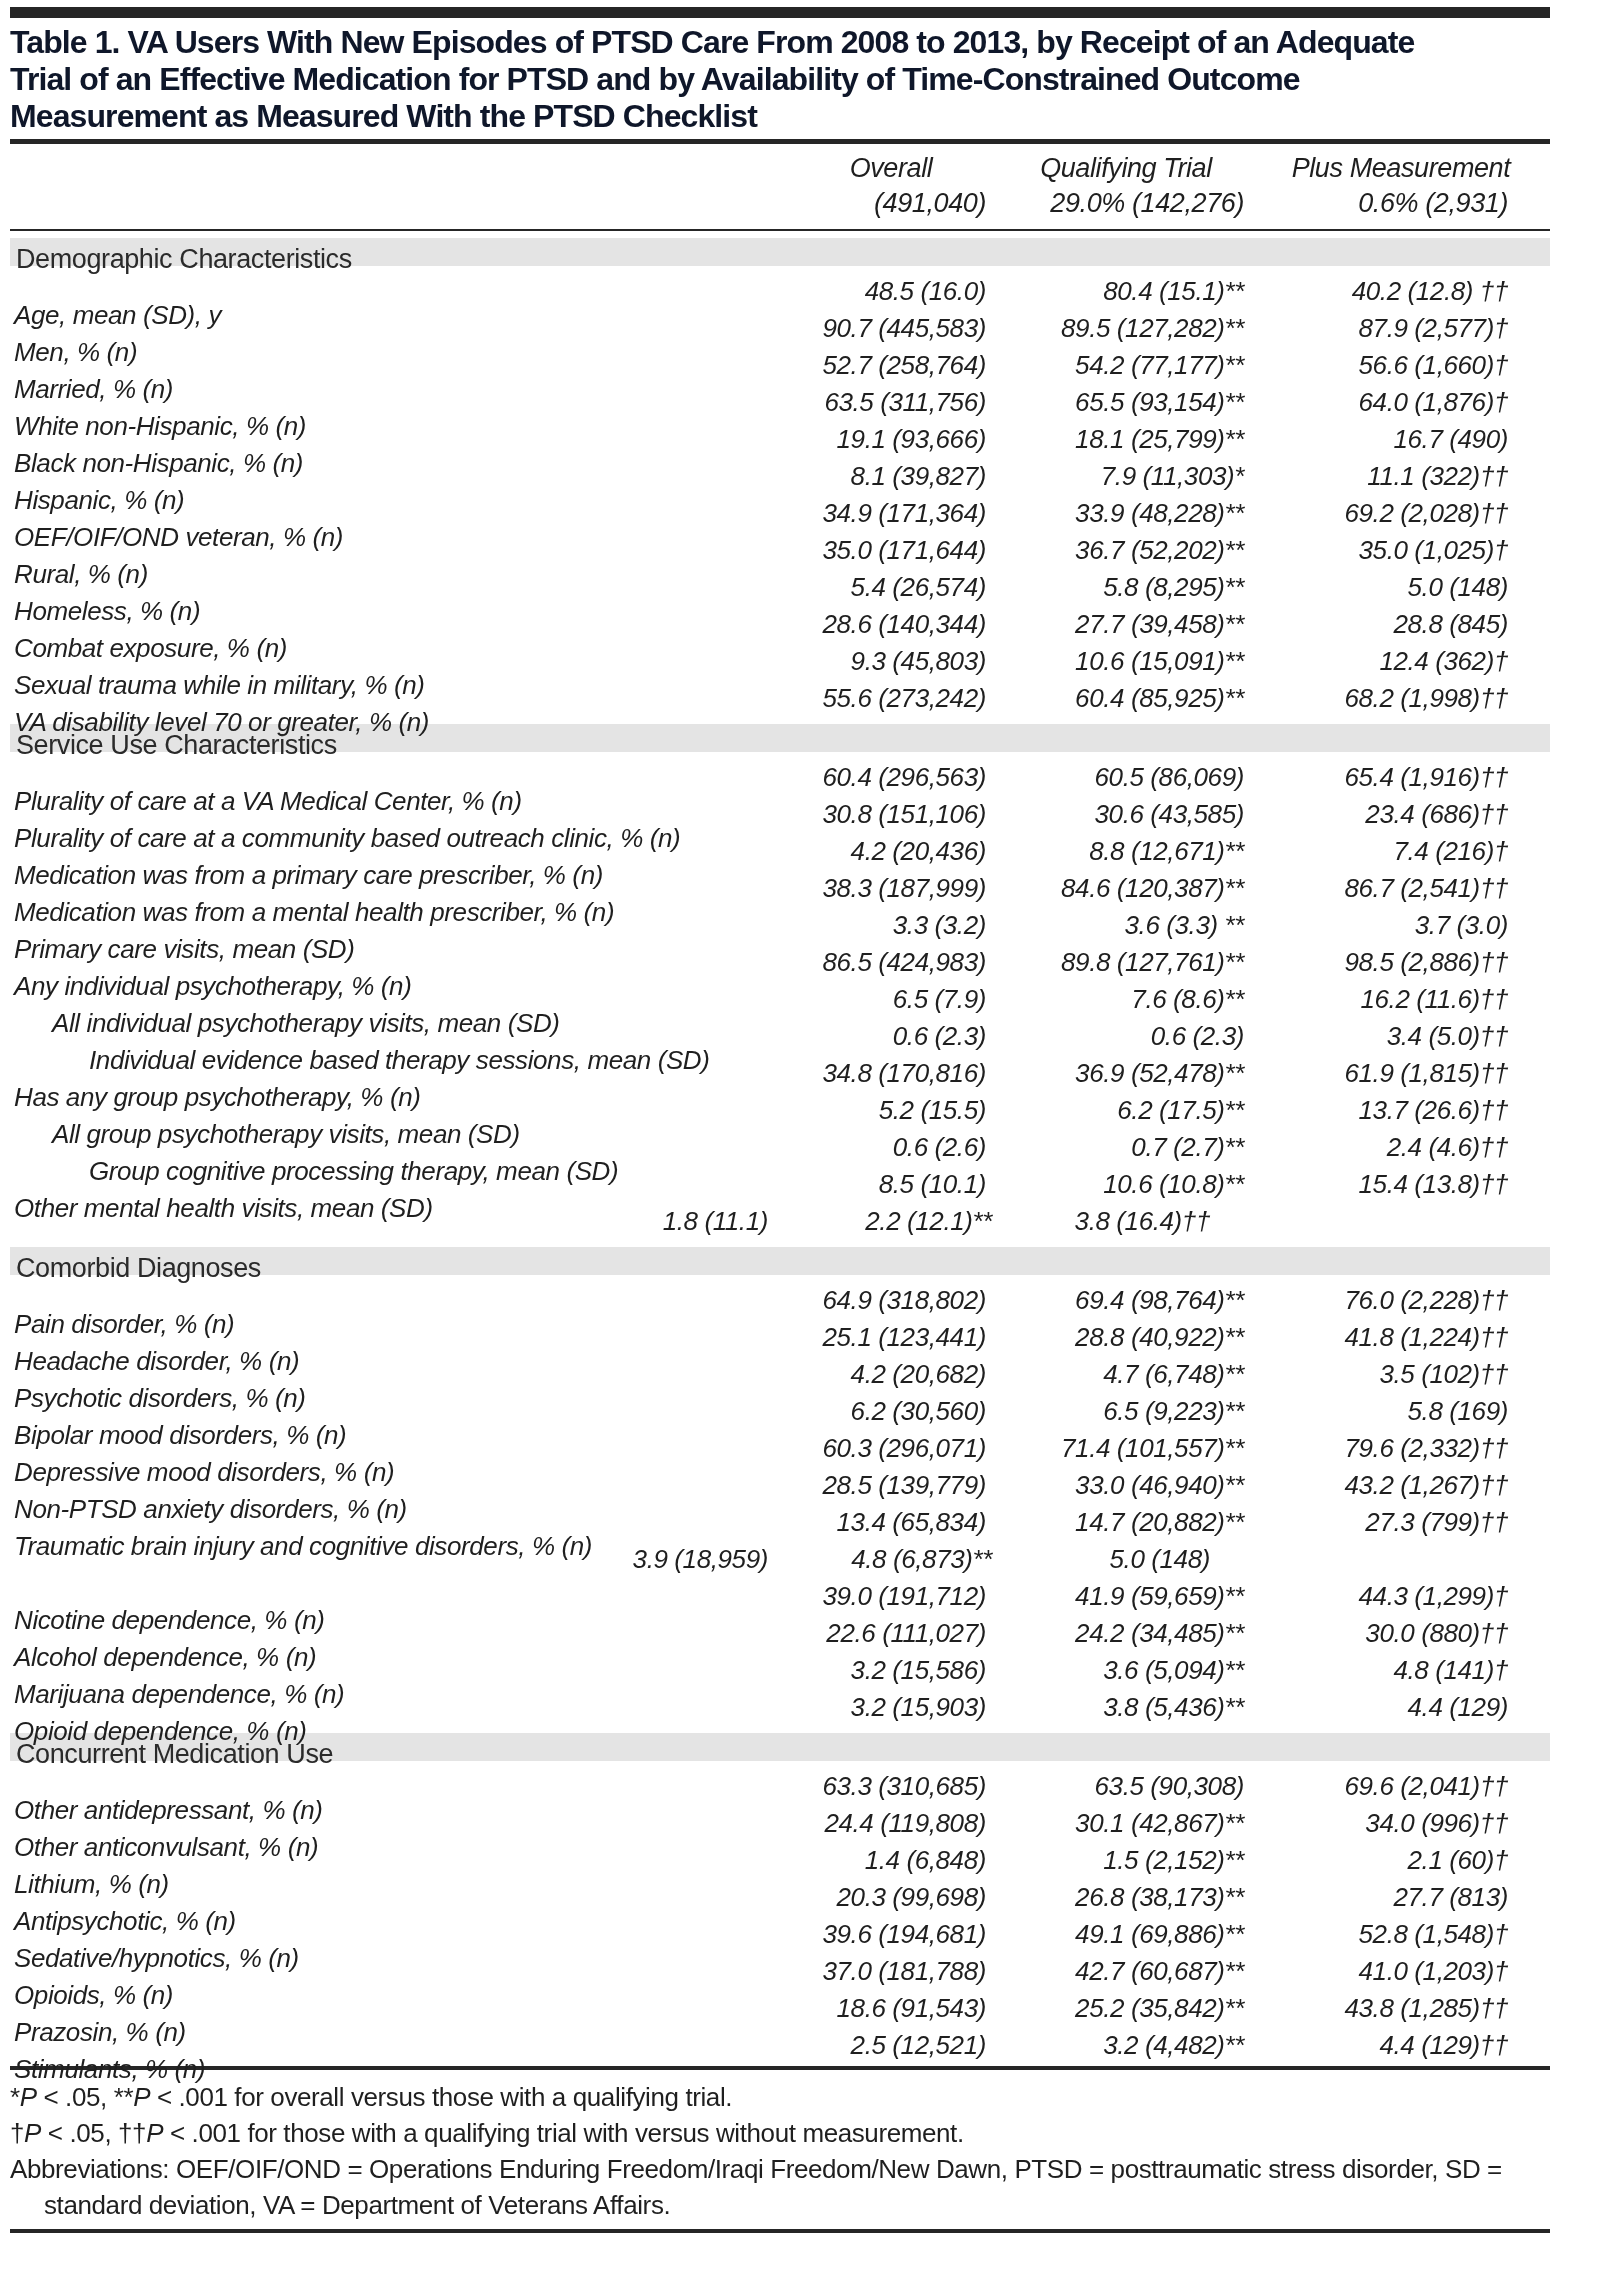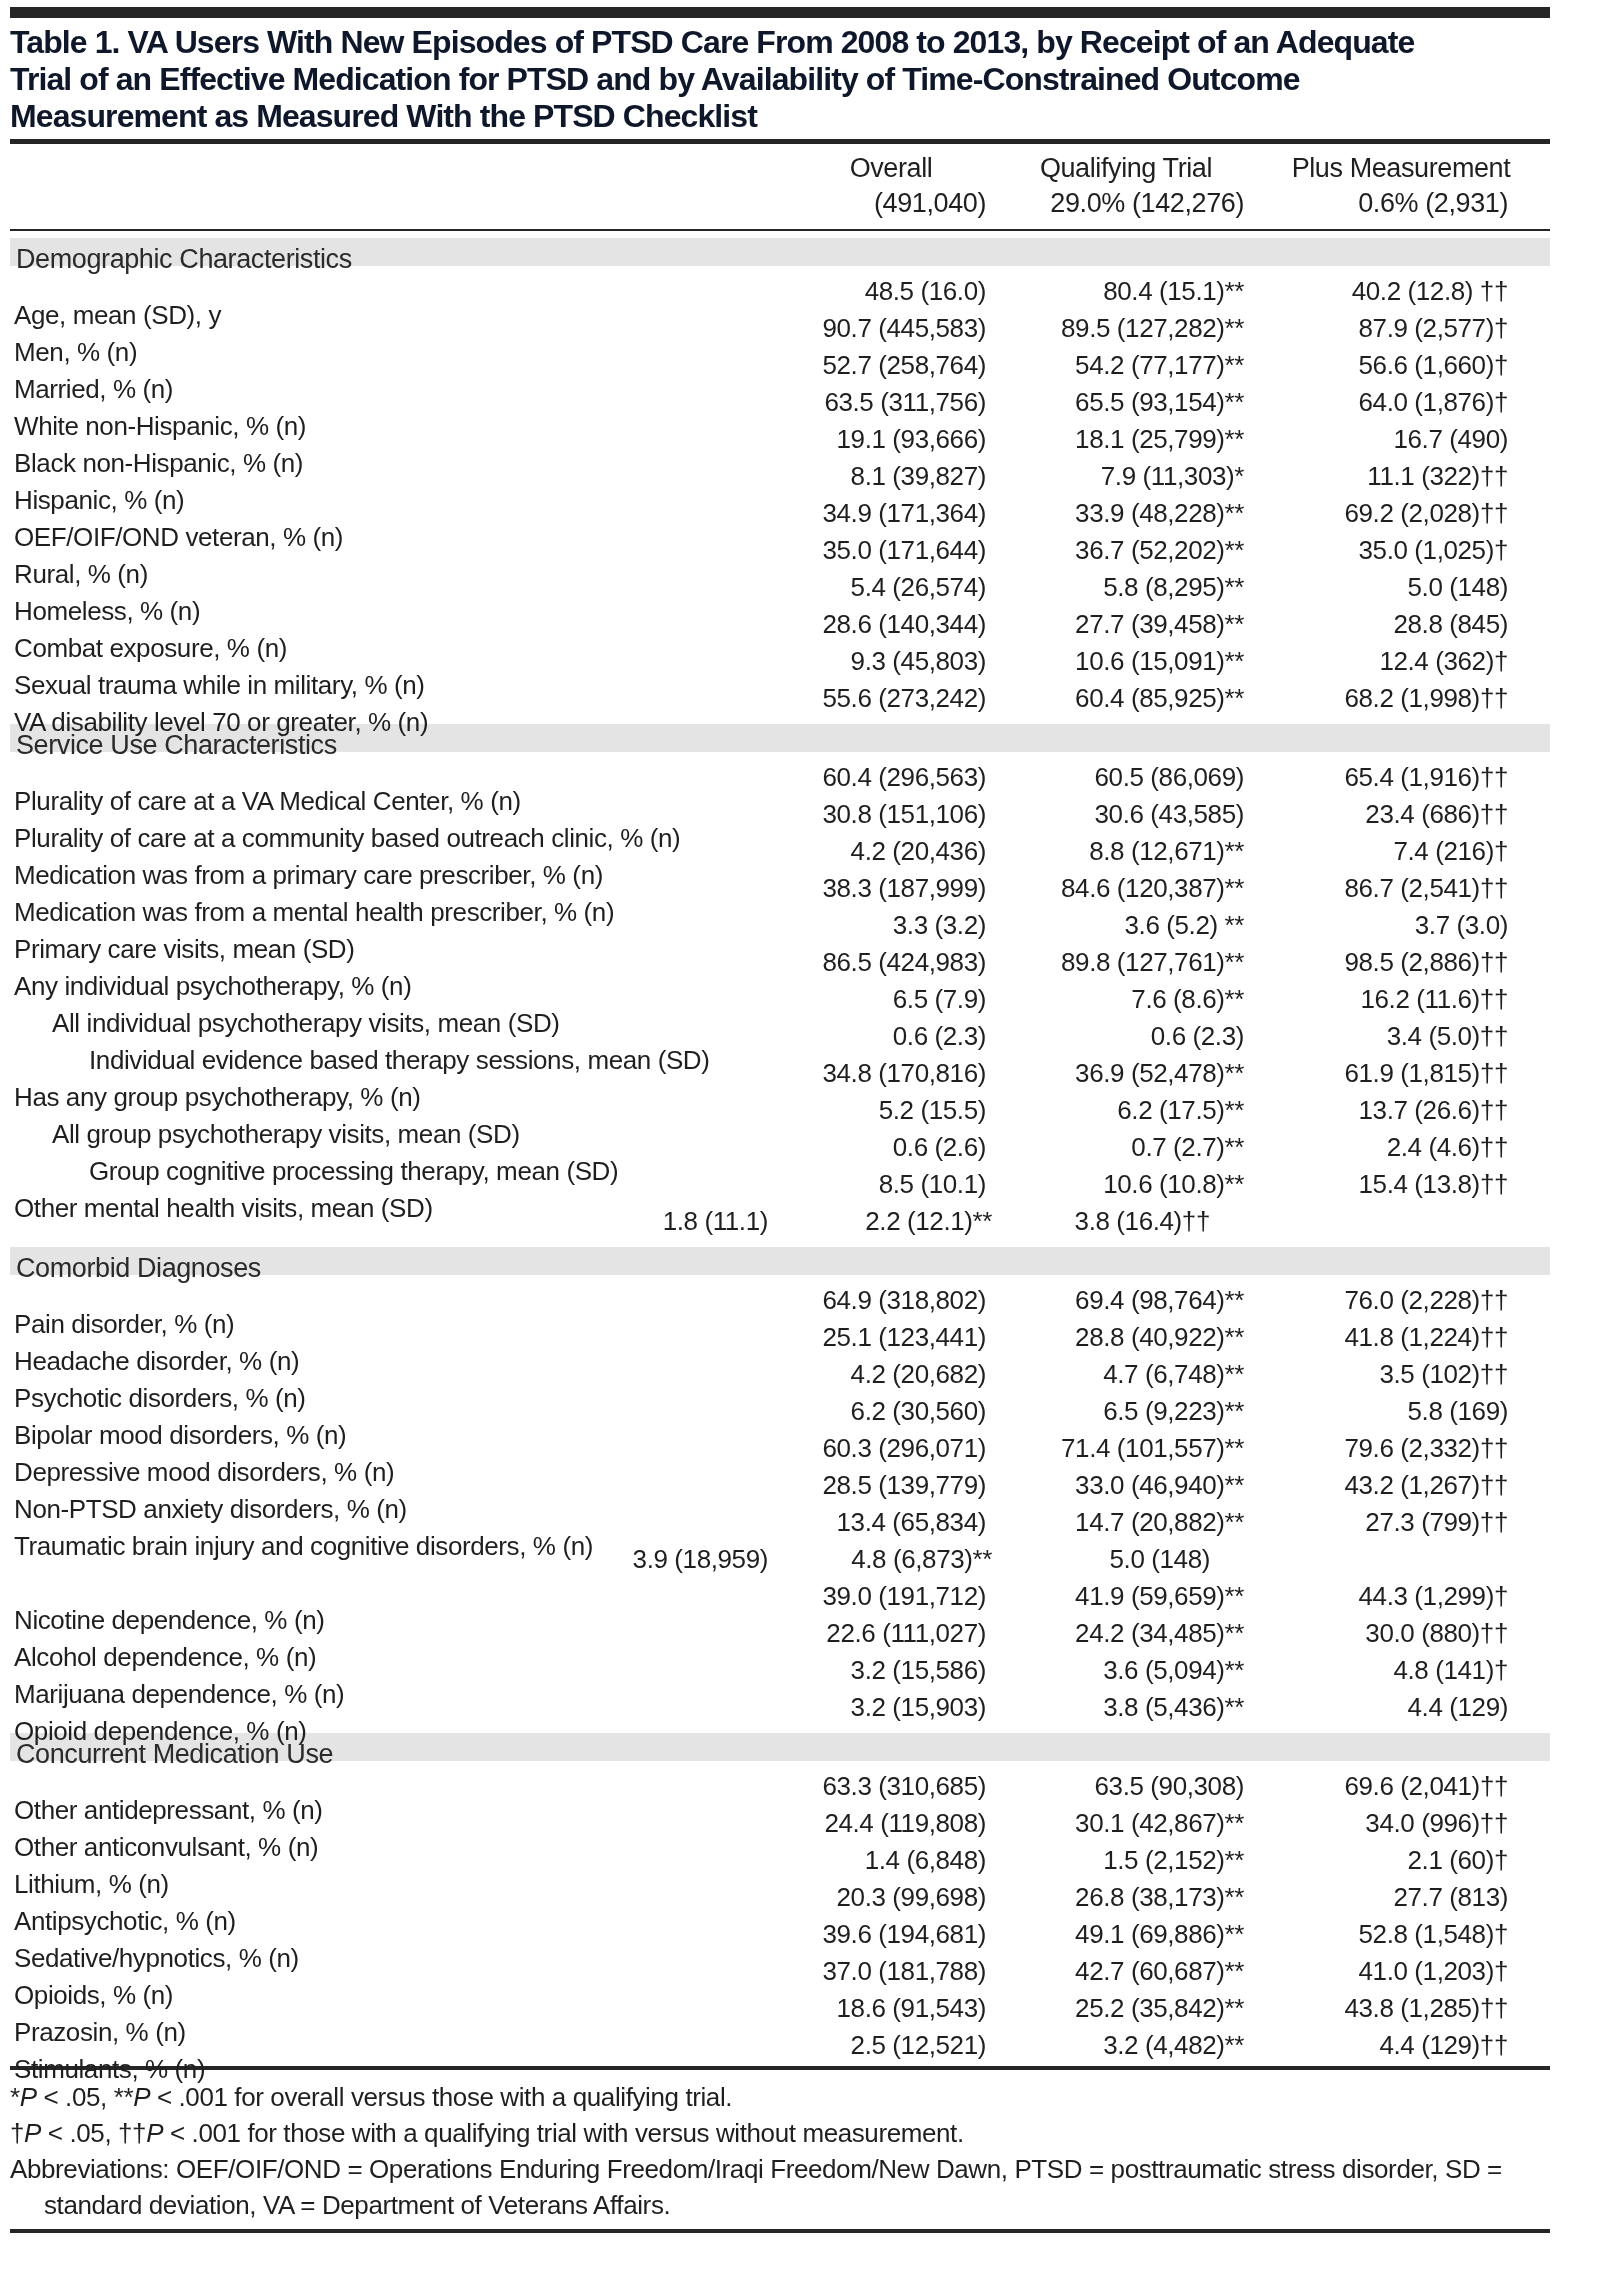--- a/index.html
+++ b/index.html
@@ -10,21 +10,21 @@
   }
   .container{width:1540px;margin-left:10px;position:relative;}
   .topbar{height:11px;background:#262626;margin-top:7px;}
   .title{margin-top:6px;font-size:32px;font-weight:bold;line-height:37px;
          letter-spacing:-0.9px;color:#0f172a;}
   .title div{white-space:nowrap;}
   .rule-thick{height:5px;background:#262626;margin-top:4px;}
   .rule-thin{height:2px;background:#262626;}
   .rule-mid{height:4px;background:#262626;margin-top:2px;}
   .rule-bottom{height:4px;background:#262626;margin-top:6px;}
-  .grid{display:grid;grid-template-columns:772px 218px 252px 298px;}
+  .grid{display:grid;grid-template-columns:772px 218px 252px 298px;font-style:italic;}
   .header-grid{padding:7px 0 8px 0;}
   .hcell{white-space:nowrap;font-size:27px;letter-spacing:-0.4px;}
   .hcell .h1{text-align:center;line-height:34px;}
   .hcell .h2{text-align:right;line-height:36px;}
   .c2{padding-right:14px;}
   .c3{padding-right:8px;}
   .c4{padding-right:42px;}
   .section-band{height:28px;line-height:42px;background:#e4e4e4;
     font-size:27px;letter-spacing:-0.4px;padding-left:6px;margin:7px 0;
     white-space:nowrap;color:#2a2a2a;}
@@ -166,21 +166,21 @@
       </div>
       <div class="grid trow">
         <div class="cell label">Medication was from a mental health prescriber, % (n)</div>
         <div class="cell num c2">38.3 (187,999)</div>
         <div class="cell num c3">84.6 (120,387)**</div>
         <div class="cell num c4">86.7 (2,541)††</div>
       </div>
       <div class="grid trow">
         <div class="cell label">Primary care visits, mean (SD)</div>
         <div class="cell num c2">3.3 (3.2)</div>
-        <div class="cell num c3">3.6 (5.2) **</div>
+        <div class="cell num c3">3.6 (3.3) **</div>
         <div class="cell num c4">3.7 (3.0)</div>
       </div>
       <div class="grid trow">
         <div class="cell label">Any individual psychotherapy, % (n)</div>
         <div class="cell num c2">86.5 (424,983)</div>
         <div class="cell num c3">89.8 (127,761)**</div>
         <div class="cell num c4">98.5 (2,886)††</div>
       </div>
       <div class="grid trow">
         <div class="cell label ind1">All individual psychotherapy visits, mean (SD)</div>

